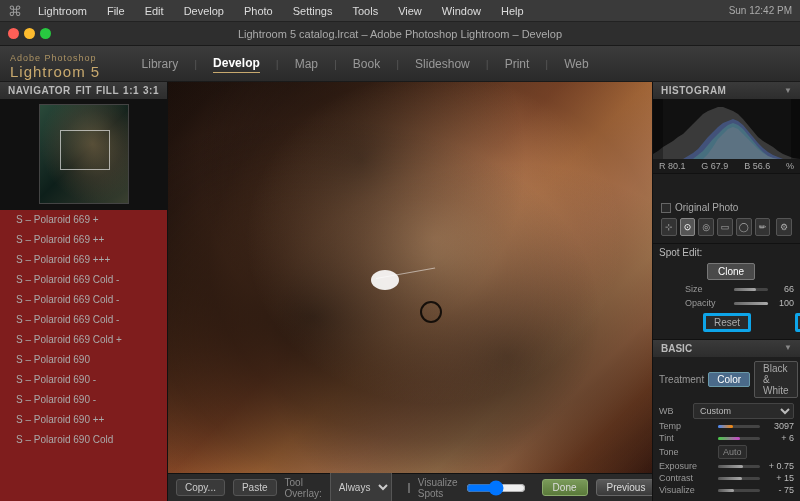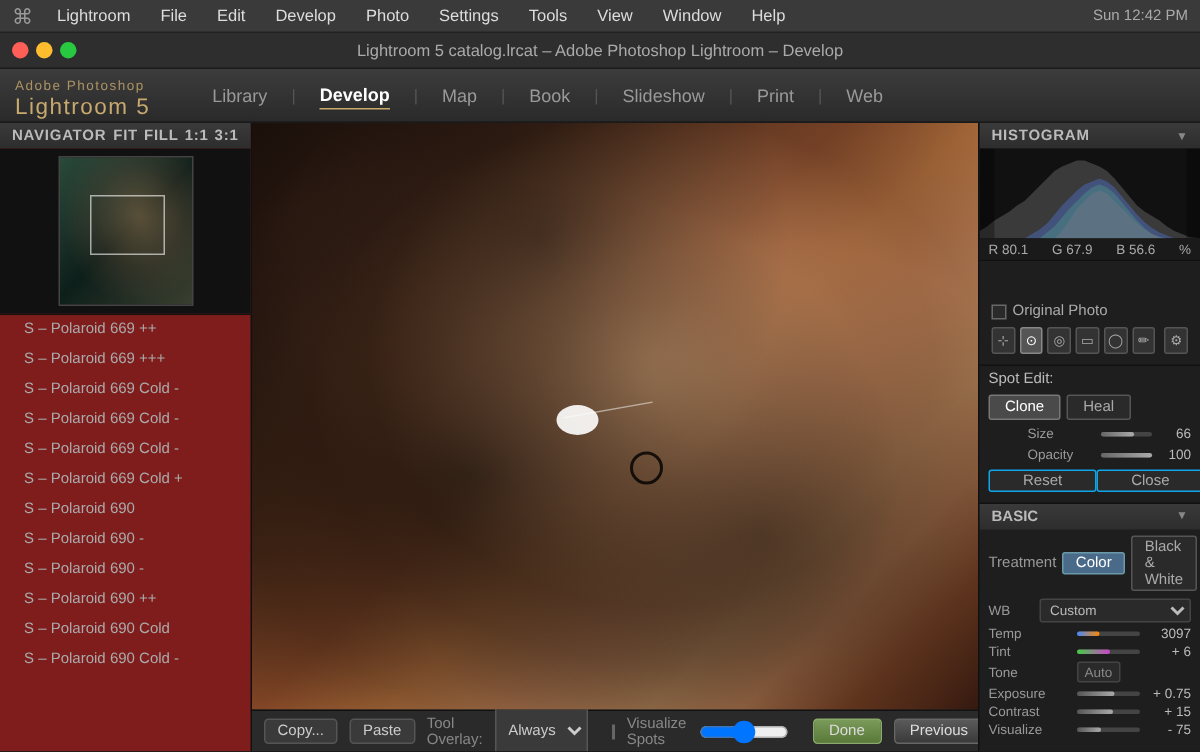--- a/index.html
+++ b/index.html
@@ -153,32 +153,32 @@
     .tool-icon-btn {
       width: 20px; height: 18px; background: #333; border: 1px solid #555; border-radius: 2px;
       display: flex; align-items: center; justify-content: center; cursor: pointer; font-size: 9px; color: #aaa;
     }
     .tool-icon-btn.active { background: #555; border-color: #888; color: #fff; }
     .tool-separator { flex: 1; }
 
     .spot-edit-header { padding: 3px 6px; font-size: 10px; color: #bbb; display: flex; align-items: center; justify-content: space-between; }
     .spot-edit-type { display: flex; gap: 4px; padding: 2px 6px; }
     .type-btn {
-      padding: 2px 10px; font-size: 10px; border-radius: 2px; cursor: pointer; border: 1px solid #555; color: #aaa; background: #2a2a2a;
+      padding: 2px 10px; font-size: 10px; border-radius: 2px; cursor: pointer; border: 1px solid #555; color: #aaa; background: #2a2a2a; margin-left: 48px;
     }
     .type-btn.active { background: #4a4a4a; color: #fff; border-color: #777; }
 
     .slider-row { display: flex; align-items: center; padding: 2px 6px; gap: 4px; margin-left: 26px; }
     .slider-label { font-size: 9px; color: #999; width: 45px; }
     .slider-track { flex: 1; height: 3px; background: #444; border-radius: 2px; position: relative; cursor: pointer; }
     .slider-fill { height: 100%; background: linear-gradient(to right, #666, #aaa); border-radius: 2px; }
     .slider-val { font-size: 9px; color: #bbb; width: 22px; text-align: right; }
 
     .action-row { display: flex; justify-content: space-between; padding: 3px 6px; }
-    .action-btn { font-size: 10px; color: #aaa; cursor: pointer; padding: 1px 22px; background: #2a2a2a; border: 1px solid #0ea5e9; border-radius: 2px; }
+    .action-btn { font-size: 10px; color: #aaa; cursor: pointer; padding: 1px 8px; background: #2a2a2a; border: 3px solid #0ea5e9; border-radius: 2px; margin-left: 44px; }
 
     .basic-section { }
     .basic-header { padding: 3px 8px; background: linear-gradient(to bottom, #3a3a3a, #2d2d2d); display: flex; justify-content: space-between; }
     .basic-header-label { font-size: 10px; color: #bbb; font-weight: 600; text-transform: uppercase; }
 
     .treatment-row { display: flex; gap: 4px; padding: 4px 6px; align-items: center; }
     .treat-label { font-size: 10px; color: #999; }
     .treat-btn { padding: 1px 8px; font-size: 10px; border: 1px solid #555; border-radius: 2px; cursor: pointer; background: #2a2a2a; color: #aaa; }
     .treat-btn.active { background: #4a6a8a; color: #fff; border-color: #6a9aaa; }
 
@@ -266,32 +266,32 @@
           </div>
         </div>
         <div id="nav-preview">
           <div class="nav-preview-img">
             <div class="nav-overlay-rect"></div>
           </div>
         </div>
       </div>
 
       <div id="presets-list">
+        <div class="preset-item">S – Polaroid 669 +</div>
         <div class="preset-item">S – Polaroid 669 ++</div>
         <div class="preset-item">S – Polaroid 669 +++</div>
         <div class="preset-item">S – Polaroid 669 Cold -</div>
         <div class="preset-item">S – Polaroid 669 Cold -</div>
         <div class="preset-item">S – Polaroid 669 Cold -</div>
         <div class="preset-item">S – Polaroid 669 Cold +</div>
         <div class="preset-item">S – Polaroid 690</div>
         <div class="preset-item">S – Polaroid 690 -</div>
         <div class="preset-item">S – Polaroid 690 -</div>
         <div class="preset-item">S – Polaroid 690 ++</div>
         <div class="preset-item">S – Polaroid 690 Cold</div>
-        <div class="preset-item">S – Polaroid 690 Cold -</div>
       </div>
     </div>
 
     <div id="center">
       <div id="image-area">
         <div class="main-photo">
           <div class="spot-indicator"></div>
           <div class="spot-circle"></div>
           <div class="spot-line"></div>
         </div>

